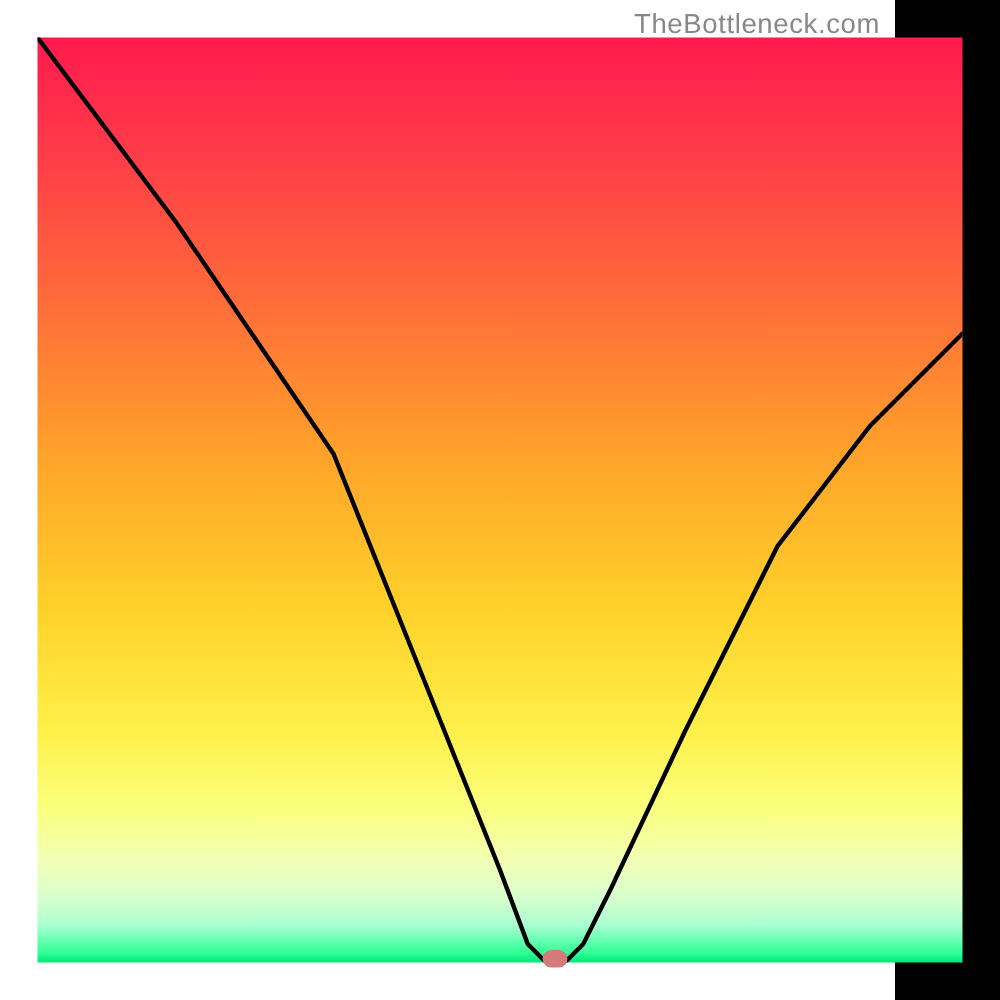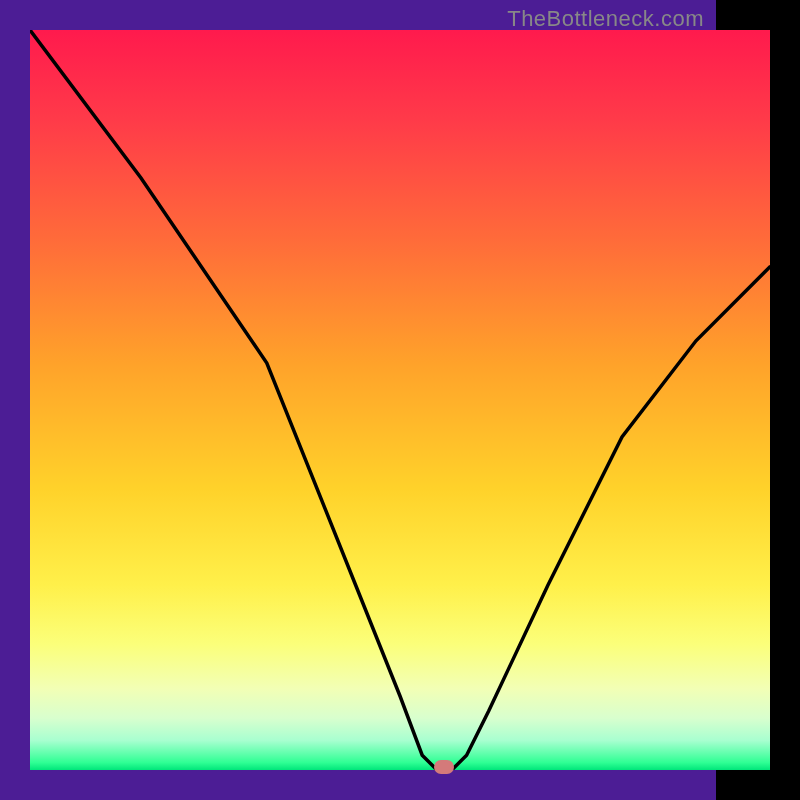--- a/index.html
+++ b/index.html
@@ -8,21 +8,21 @@
     width: 800px;
     height: 800px;
     background: #000;
     overflow: hidden;
     font-family: Arial, Helvetica, sans-serif;
   }
   .frame {
     position: relative;
     width: 716px;
     height: 800px;
-    background: #4c1d95;
+    background: #ffffff;
     text-decoration: underline;
   }
   .plot {
     position: absolute;
     left: 30px;
     top: 30px;
     width: 740px;
     height: 740px;
     background: linear-gradient(
       to bottom,

